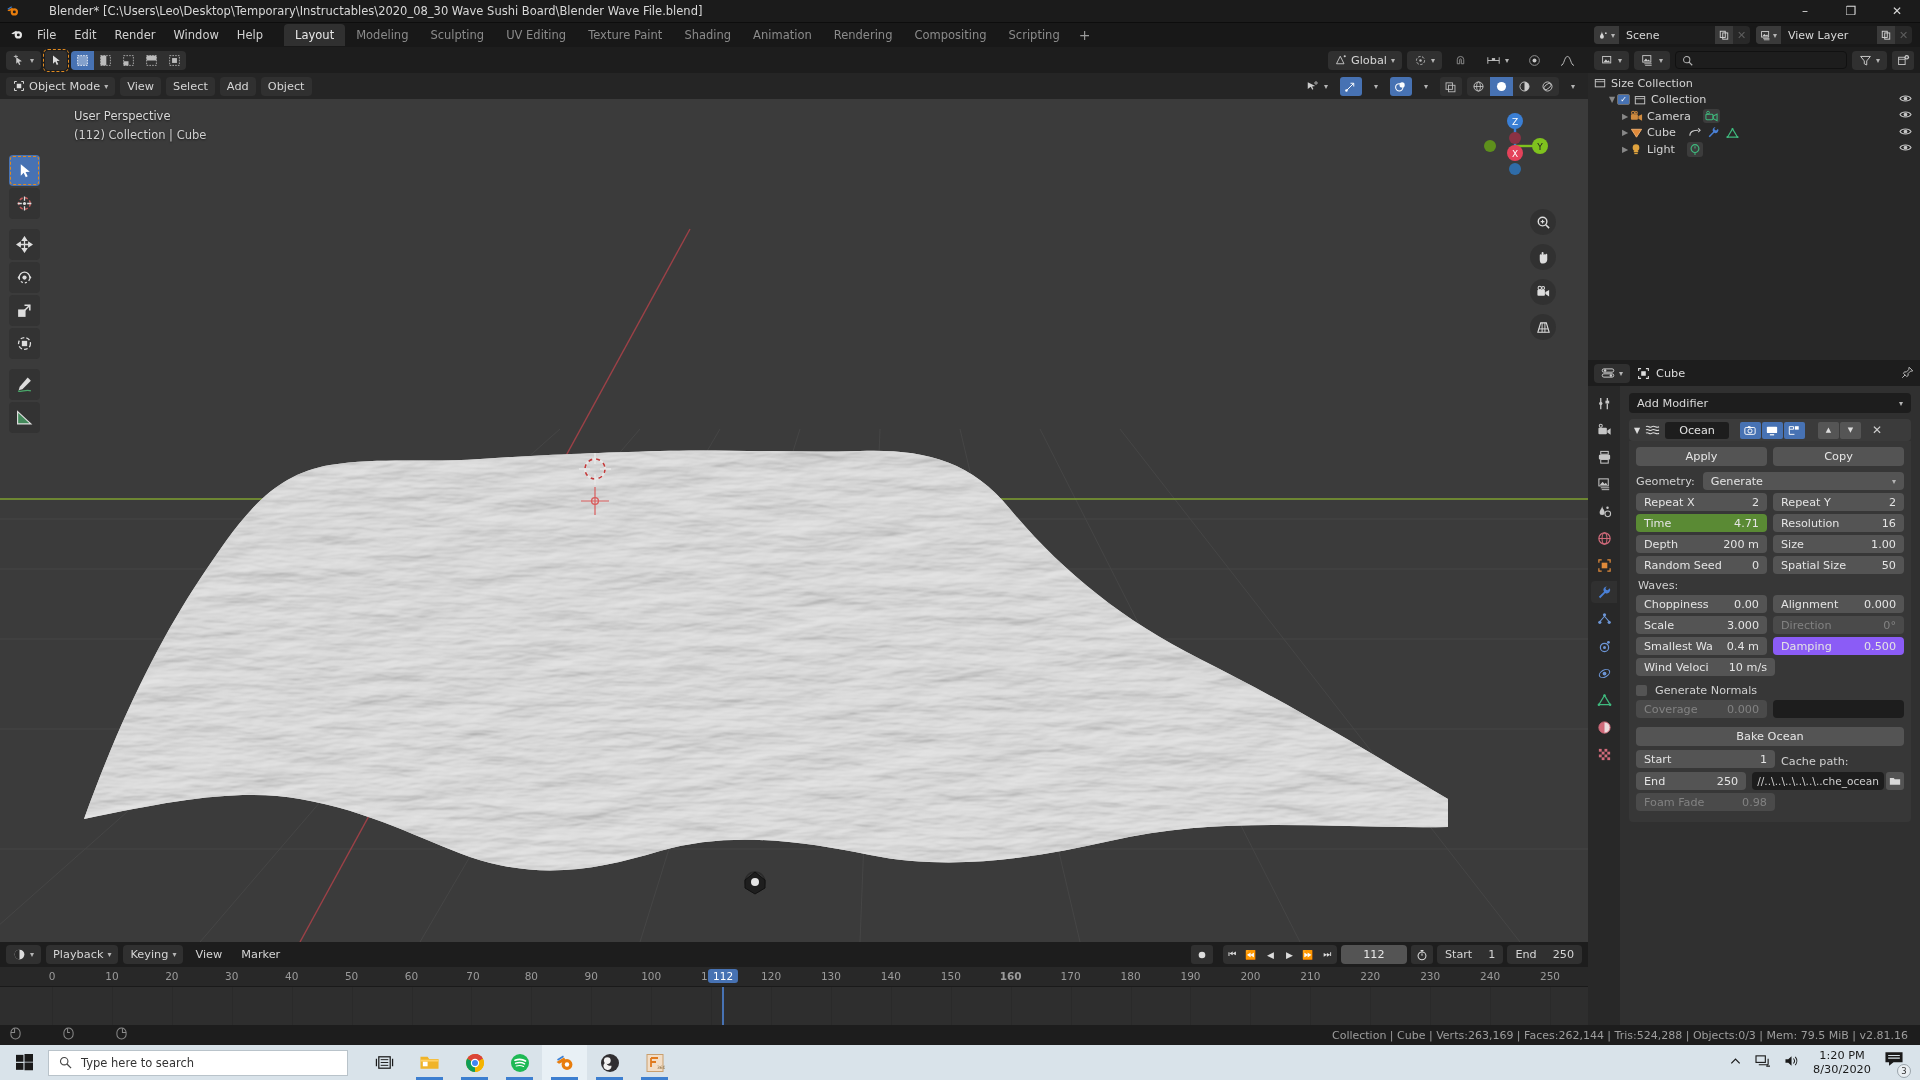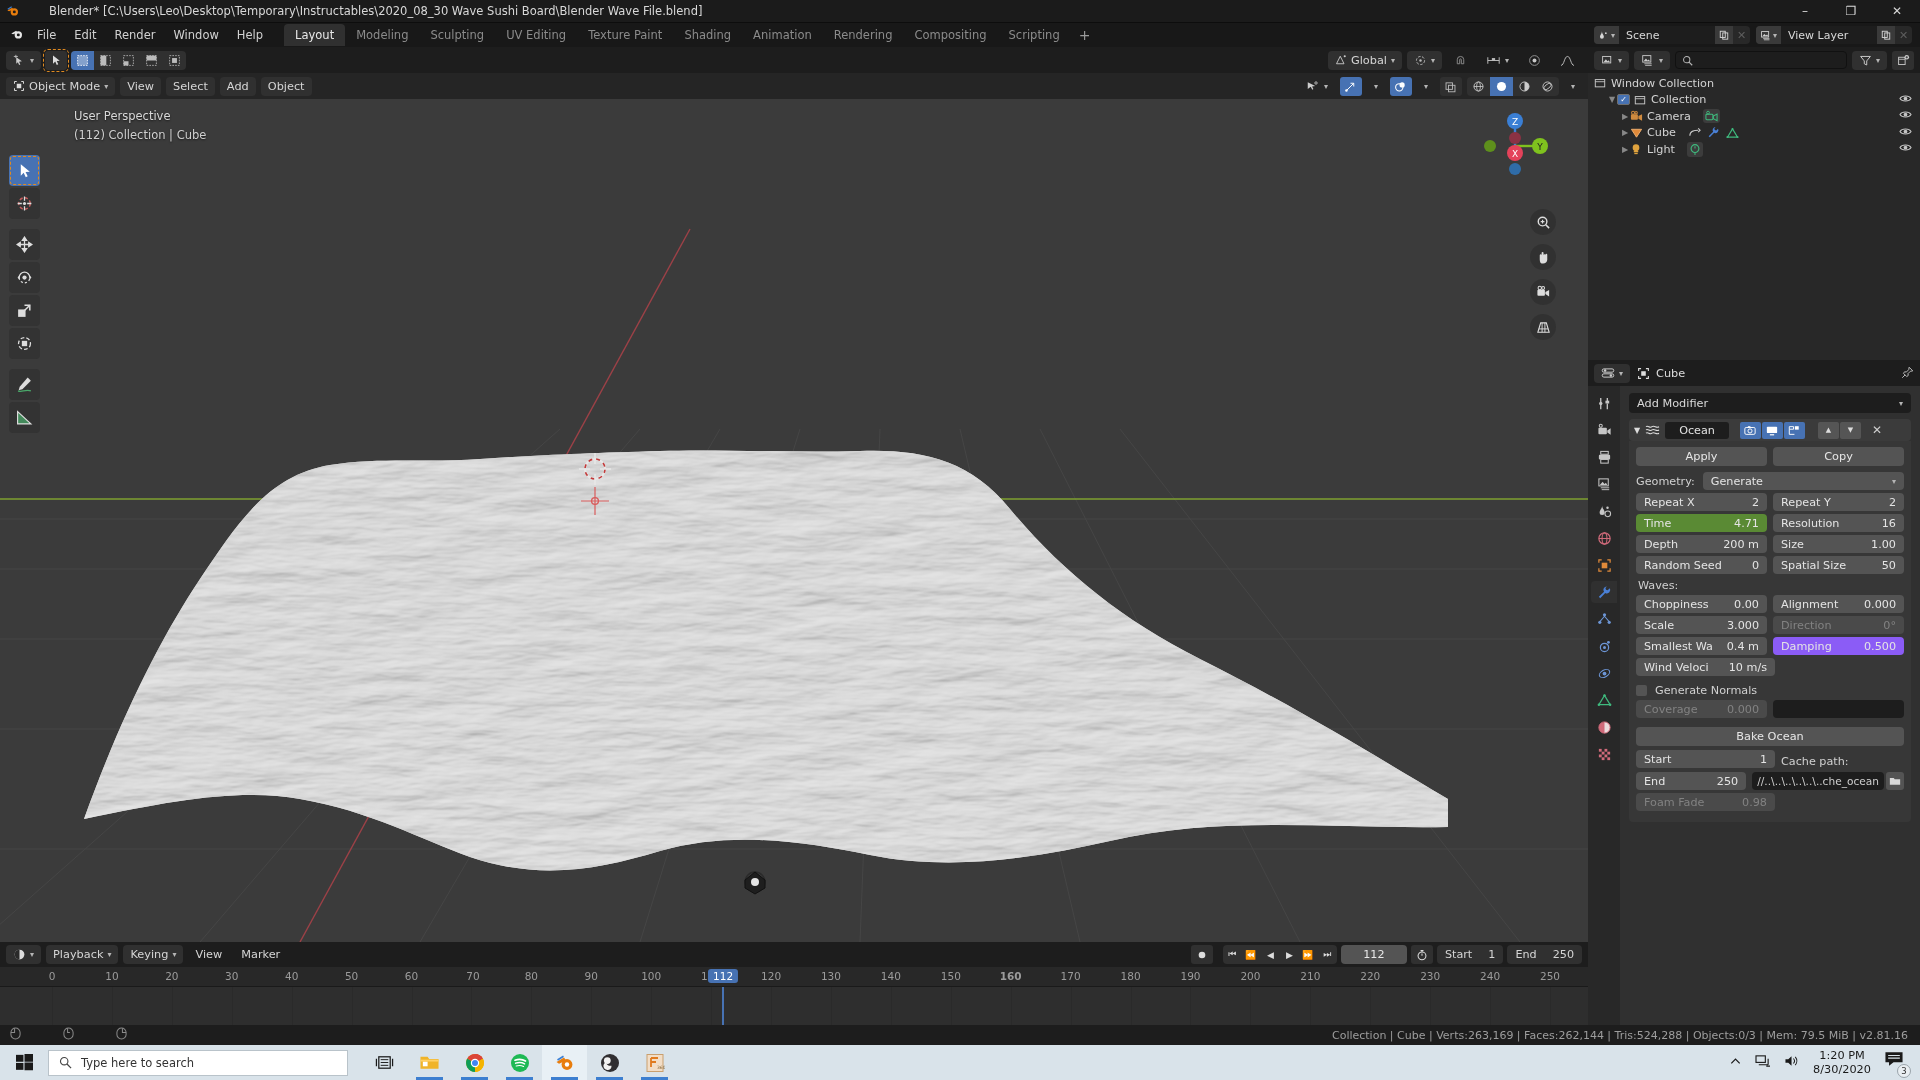--- a/index.html
+++ b/index.html
@@ -770,21 +770,21 @@
     </div>
     <div class="ol-rows" id="ol-rows">
         <div class="ol-row">
           <span style="display:inline-block;width:6px"></span>
           <span style="display:inline-flex;align-items:center;width:17px">
             <svg width="12" height="12" viewBox="0 0 14 14">
               <rect x="1.5" y="3" width="11" height="8.5" fill="none" stroke="#c9c9c9" stroke-width="1.1"></rect>
               <path d="M1.5 5.5 h11" stroke="#c9c9c9" stroke-width="1"></path>
             </svg>
           </span>
-          <span>Window Collection</span>
+          <span>Size Collection</span>
         </div>
         <div class="ol-row">
           <span style="display:inline-block;width:19px"></span>
           <span class="tree-line">▼</span>
           <span style="display:inline-block;width:13px;height:11px;border:1px solid #6f6f6f;background:#4772b3;border-radius:2px;margin-right:4px;text-align:center;line-height:10px;font-size:8px;color:#fff">✓</span>
           <span style="display:inline-flex;align-items:center;width:17px">
             <svg width="12" height="12" viewBox="0 0 14 14">
               <rect x="1.5" y="3" width="11" height="8.5" fill="none" stroke="#c9c9c9" stroke-width="1.1"></rect>
               <path d="M1.5 5.5 h11" stroke="#c9c9c9" stroke-width="1"></path>
             </svg>

